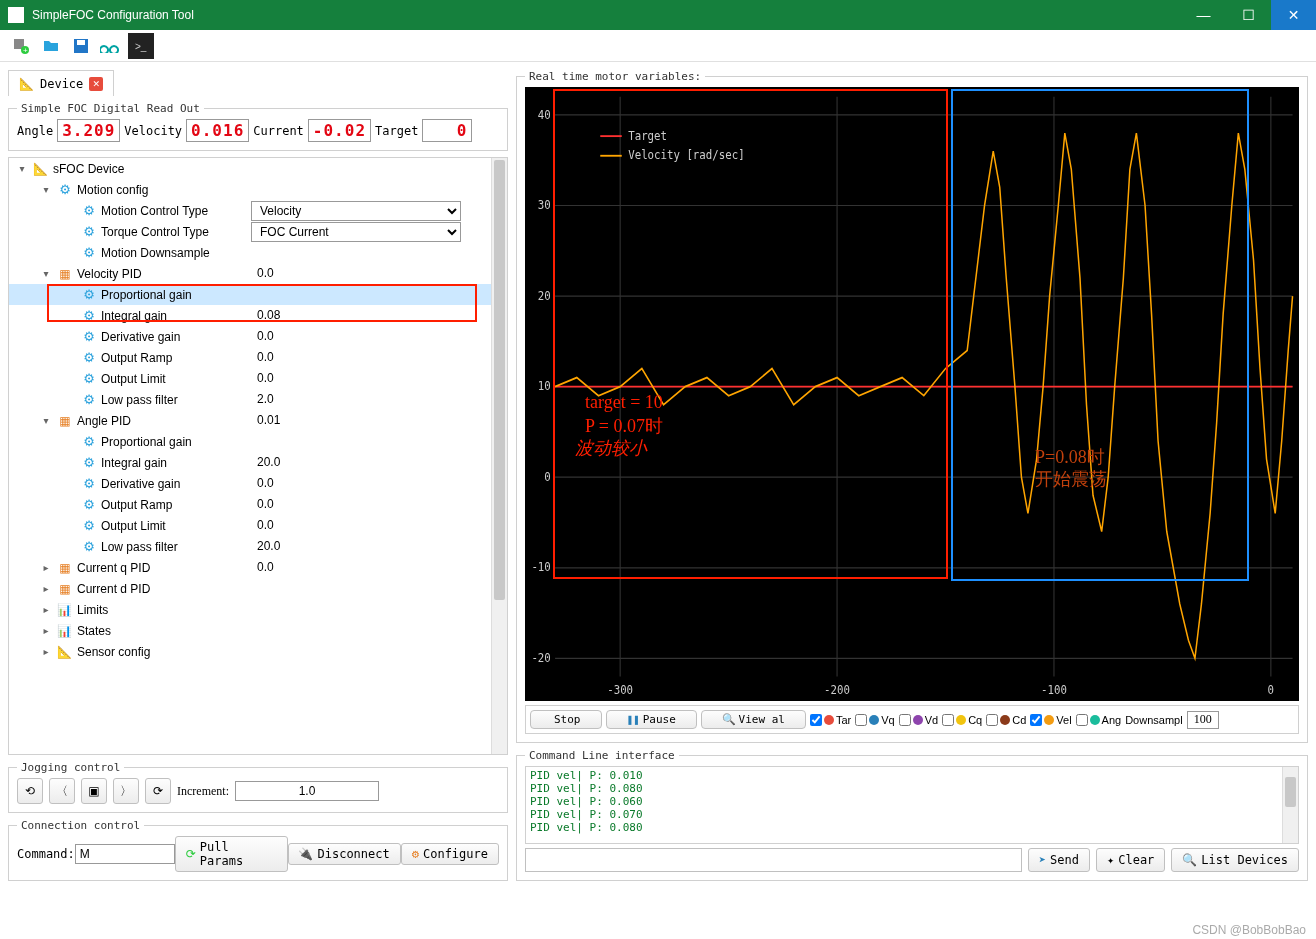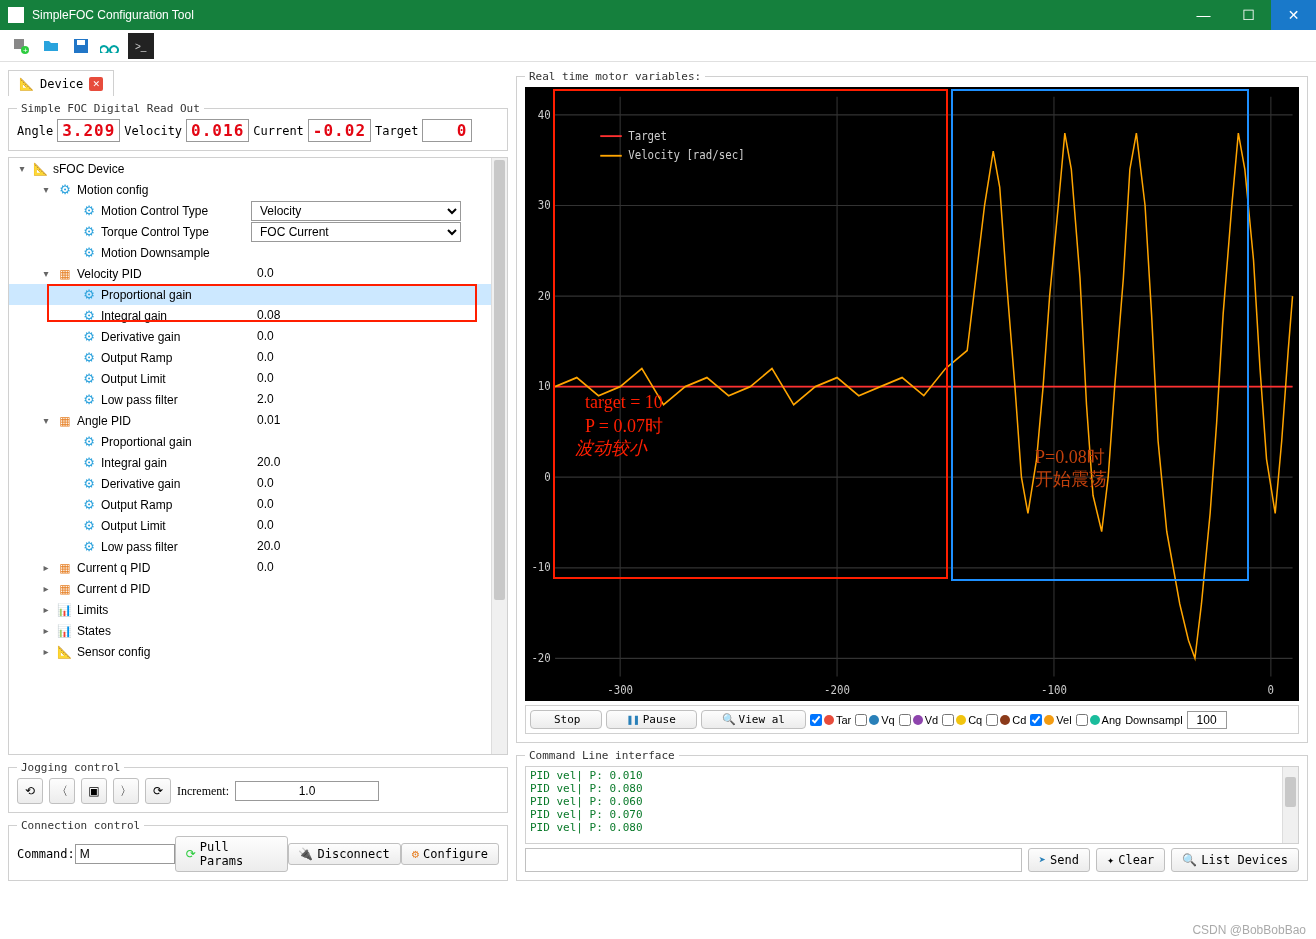--- a/index.html
+++ b/index.html
@@ -394,21 +394,21 @@
             <input type="checkbox" checked="" style="">
             <span class="sw" style="background:#f39c12;"></span>
             <span>Vel</span>
           </label>
         <label class="chk">
             <input type="checkbox" style="">
             <span class="sw" style="background:#1abc9c;"></span>
             <span>Ang</span>
           </label>
         <span>Downsampl</span>
-        <input type="text" style="width: 40px; border: 1px solid rgb(153, 153, 153); height: 18px; text-align: center;" value="100">
+        <input type="text" style="width: 32px; border: 1px solid rgb(153, 153, 153); height: 18px; text-align: center; font-family: Liberation Serif, serif;" value="100">
       </div>
     </fieldset>
 
     <fieldset>
       <legend>Command Line interface</legend>
       <div class="cli-out">
         <div>PID vel| P: 0.010</div>
         <div>PID vel| P: 0.080</div>
         <div>PID vel| P: 0.060</div>
         <div>PID vel| P: 0.070</div>

